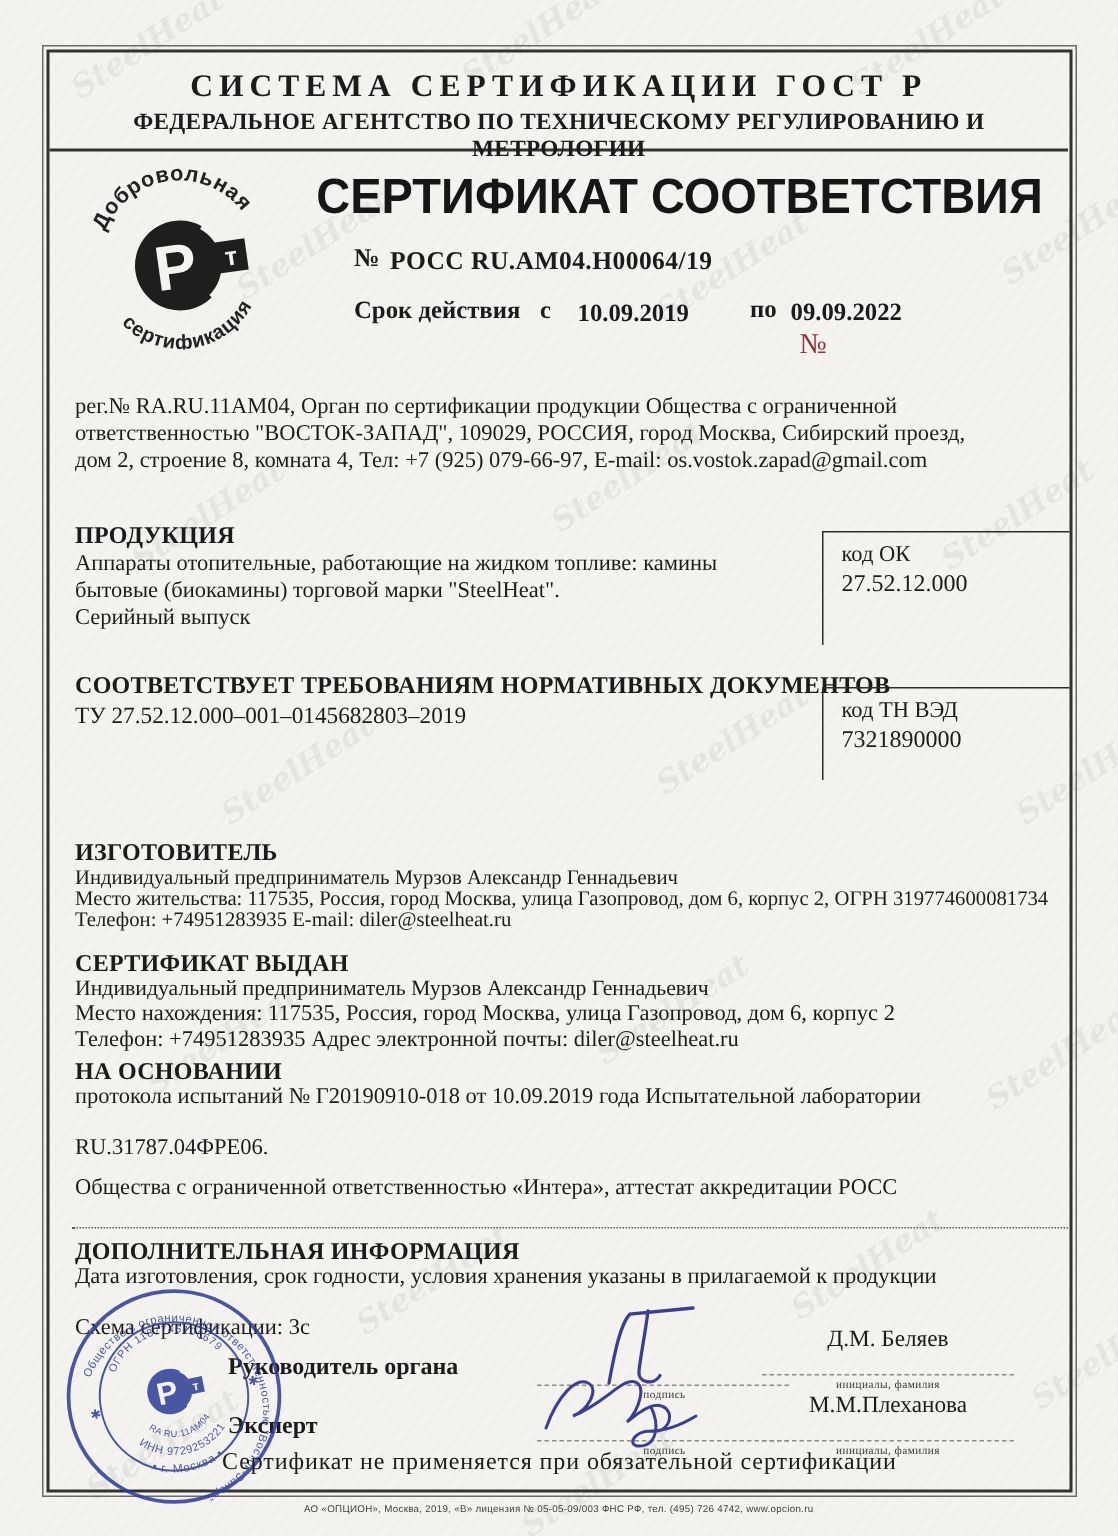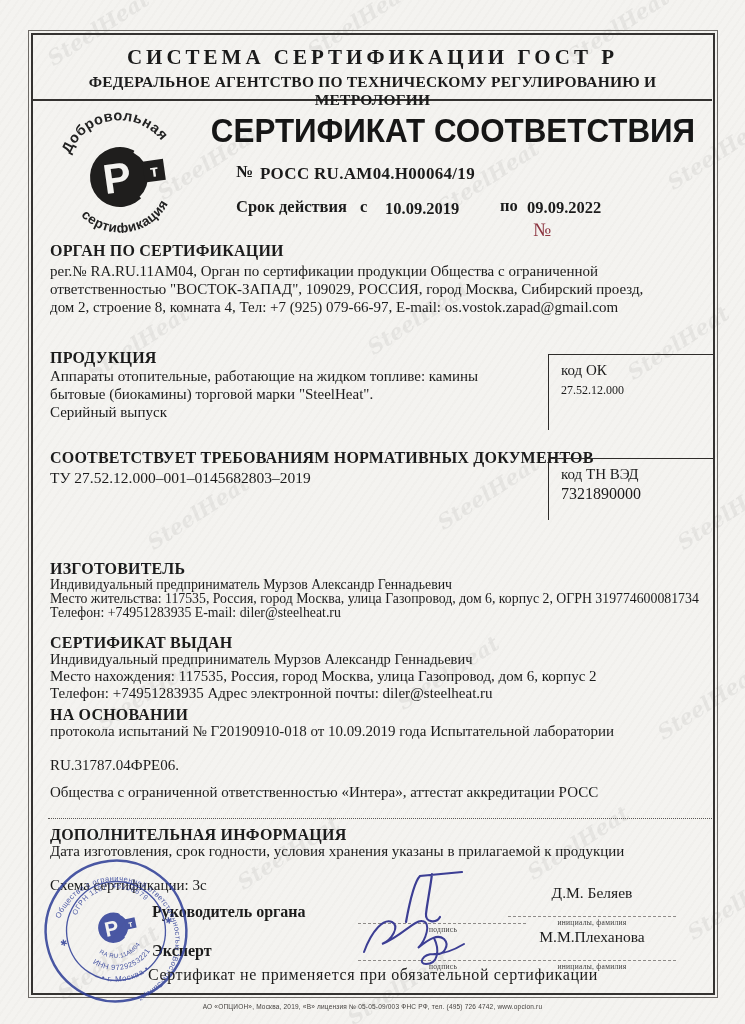--- a/index.html
+++ b/index.html
@@ -111,32 +111,31 @@
   <span class="abs regnum" style="left:260px;top:164px;">РОСС RU.AM04.H00064/19</span>
 
   <span class="abs numrow" style="left:236px;top:197px;">Срок действия</span>
   <span class="abs numrow" style="left:360px;top:197px;">с</span>
   <span class="abs numrow" style="left:385px;top:199px;">10.09.2019</span>
   <span class="abs numrow" style="left:500px;top:196px;">по</span>
   <span class="abs numrow" style="left:527px;top:198px;">09.09.2022</span>
 
   <span class="abs blanknum-no" style="left:533px;top:219px;">№</span>
 
-  <div class="abs sec-h" style="left:50px;top:242px;">ОРГАН ПО СЕРТИФИКАЦИИ</div>
   <div class="abs body-line" style="left:50px;top:263px;">рег.№ RA.RU.11АМ04, Орган по сертификации продукции Общества с ограниченной</div>
   <div class="abs body-line" style="left:50px;top:281px;">ответственностью "ВОСТОК-ЗАПАД", 109029, РОССИЯ, город Москва, Сибирский проезд,</div>
   <div class="abs body-line" style="left:50px;top:299px;">дом 2, строение 8, комната 4, Тел: +7 (925) 079-66-97, E-mail: os.vostok.zapad@gmail.com</div>
 
   <div class="abs sec-h" style="left:50px;top:349px;">ПРОДУКЦИЯ</div>
   <div class="abs body-line" style="left:50px;top:368px;">Аппараты отопительные, работающие на жидком топливе: камины</div>
   <div class="abs body-line" style="left:50px;top:386px;">бытовые (биокамины) торговой марки "SteelHeat".</div>
   <div class="abs body-line" style="left:50px;top:404px;">Серийный выпуск</div>
   <div class="abs code-box" style="left:548px;top:354px;width:146px;height:70px;">
     <div>код ОК</div>
-    <div style="font-size:12px;">27.52.12.000</div>
+    <div style="font-size:16px;">27.52.12.000</div>
   </div>
 
   <div class="abs sec-h" style="left:50px;top:449px;">СООТВЕТСТВУЕТ ТРЕБОВАНИЯМ НОРМАТИВНЫХ ДОКУМЕНТОВ</div>
   <div class="abs body-line" style="left:50px;top:469px;font-size:15.5px;">ТУ 27.52.12.000–001–0145682803–2019</div>
   <div class="abs code-box" style="left:548px;top:458px;width:146px;height:56px;">
     <div>код ТН ВЭД</div>
     <div style="font-size:16px;">7321890000</div>
   </div>
 
   <div class="abs sec-h" style="left:50px;top:560px;">ИЗГОТОВИТЕЛЬ</div>

